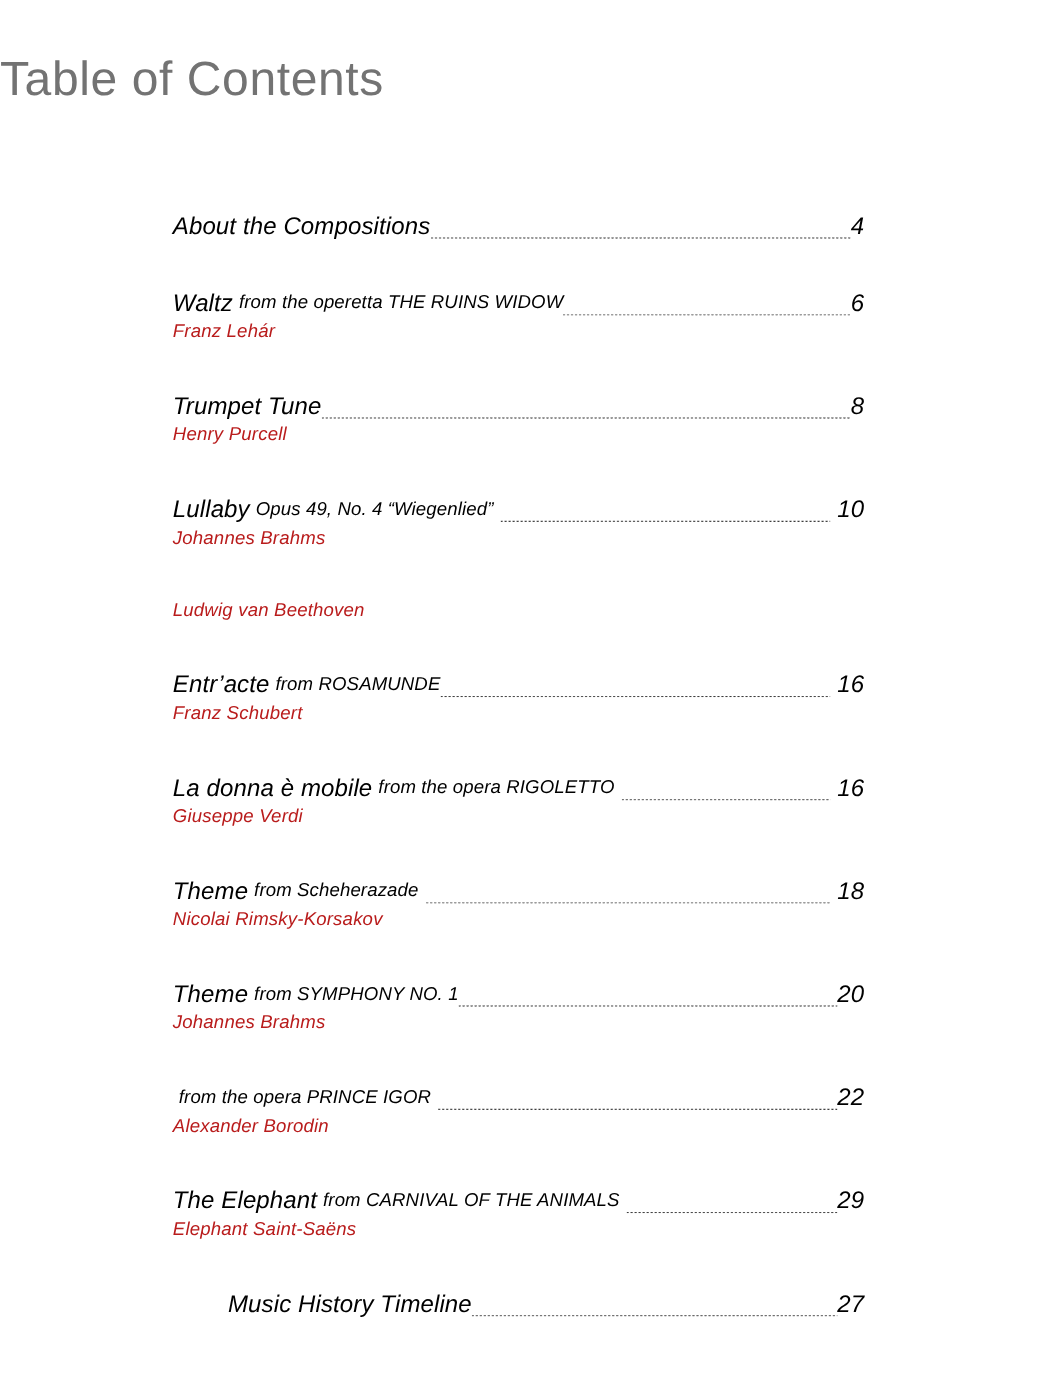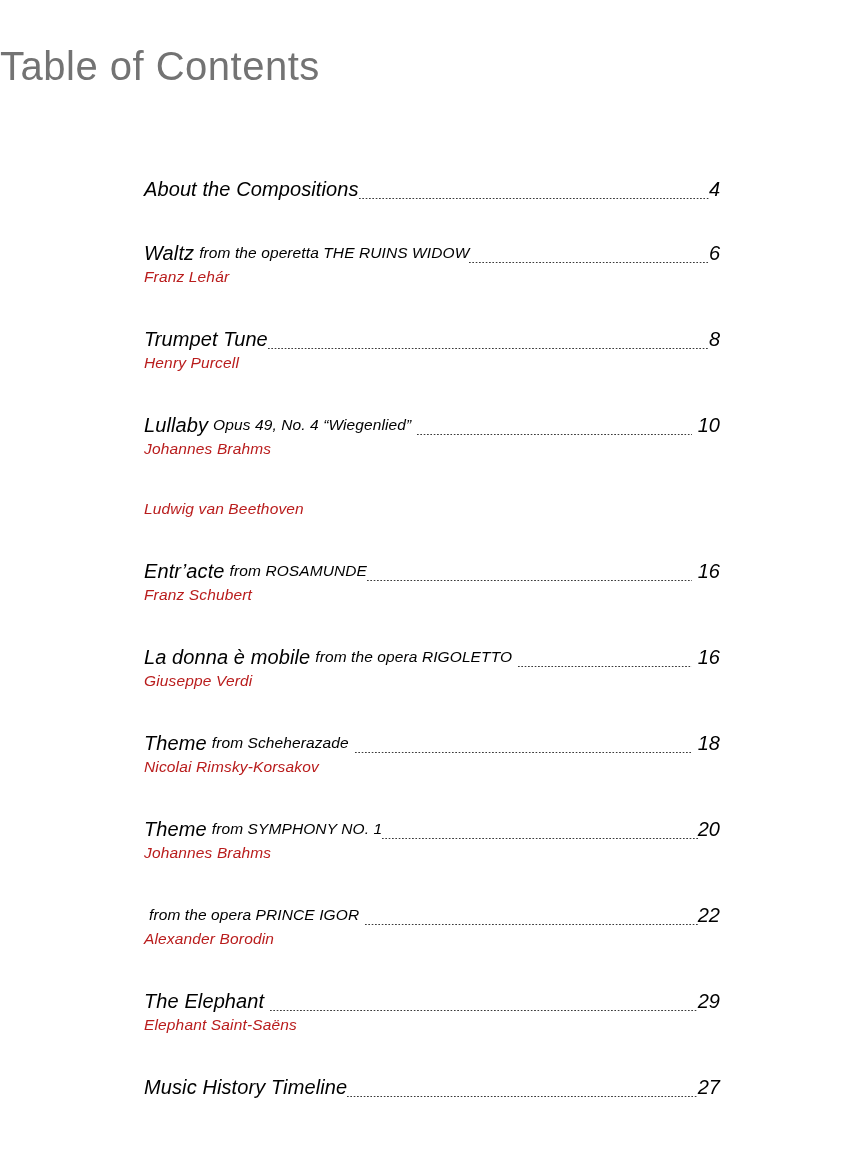--- a/index.html
+++ b/index.html
@@ -38,20 +38,21 @@
     top: 176px;
     left: 144px;
     width: 576px;
   }
 
   .toc-entry {
     margin-bottom: 38px;
   }
   .toc-entry:last-child {
     margin-bottom: 0;
+    margin-left: 46px;
   }
 
   
   .entry-row {
     display: flex;
     align-items: flex-end;
     width: 100%;
     line-height: 26px;
     font-style: italic;
   }
@@ -209,20 +210,21 @@
         <div class="entry-row gap-lead">
           <span class="entry-sub">from the opera PRINCE IGOR</span>
           <span class="leader"></span>
           <span class="page-num">22</span>
         </div>
         <div class="entry-composer">Alexander Borodin</div>
       </div>
       <div class="toc-entry">
         <div class="entry-row gap-lead">
           <span class="entry-title">The Elephant</span>
+          <span class="entry-sub">from CARNIVAL OF THE ANIMALS</span>
           <span class="leader"></span>
           <span class="page-num">29</span>
         </div>
         <div class="entry-composer">Elephant Saint-Saëns</div>
       </div>
       <div class="toc-entry">
         <div class="entry-row">
           <span class="entry-title">Music History Timeline</span>
           <span class="leader"></span>
           <span class="page-num">27</span>

